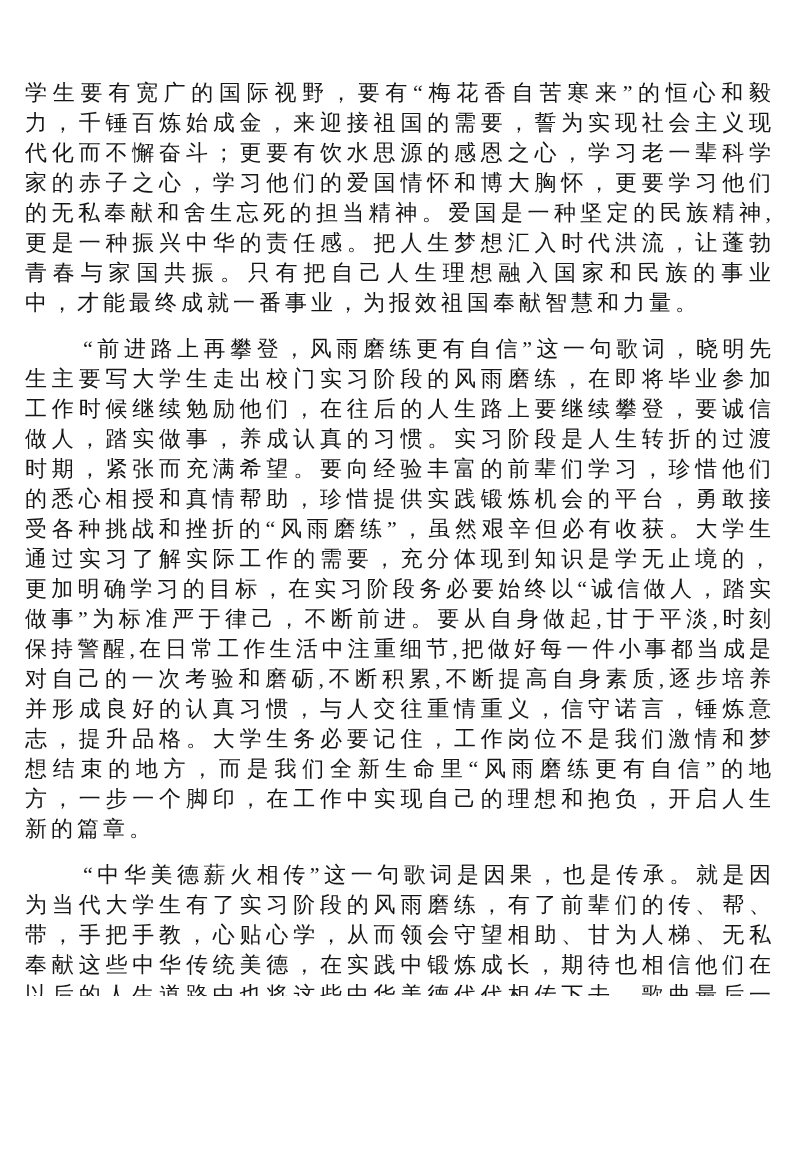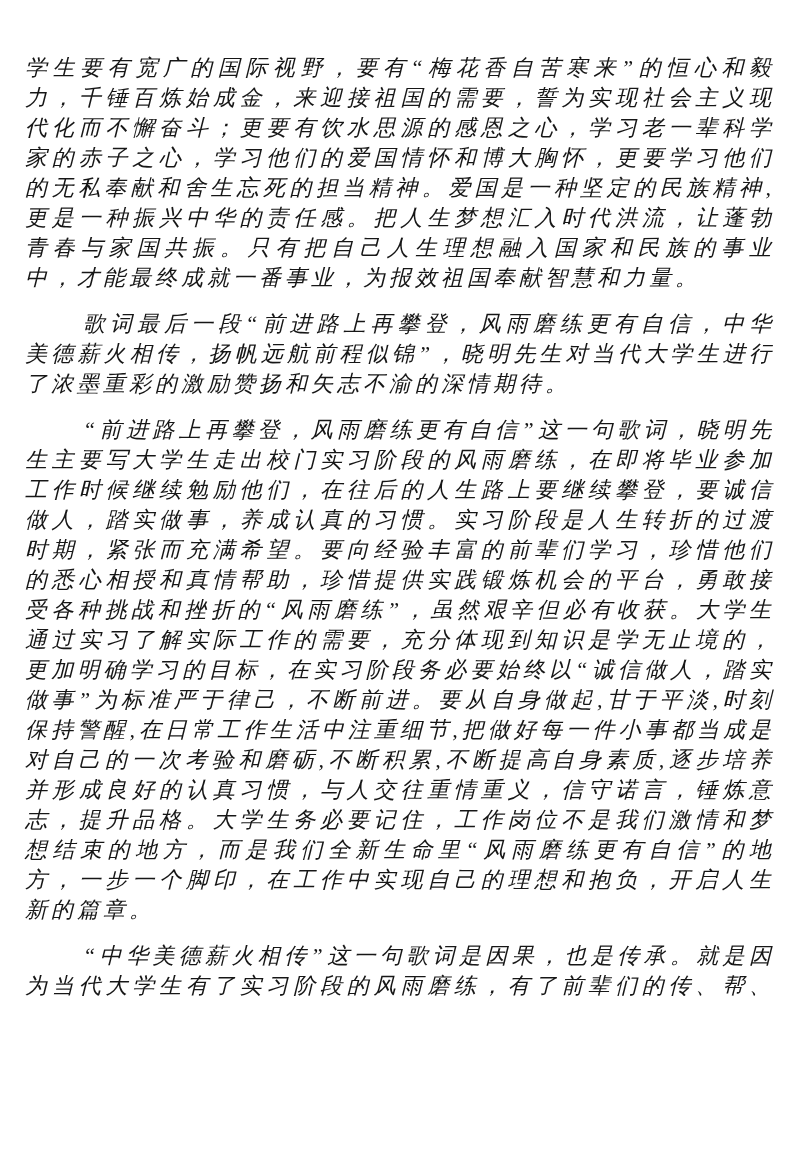--- a/index.html
+++ b/index.html
@@ -7,22 +7,21 @@
     padding: 0;
     background: #ffffff;
   }
   .page {
     position: relative;
     width: 800px;
     height: 996px;
     background: #ffffff;
     overflow: hidden;
     box-sizing: border-box;
-    padding: 53px 25px 0 25px;
-    font-style: italic;
+    padding: 78px 25px 0 25px;
   }
   .para {
     margin: 0 0 16px 0;
     font-family: "Liberation Serif", "DejaVu Serif", serif;
     font-size: 22px;
     line-height: 30px;
     letter-spacing: 4px;
     color: #161616;
     text-align: justify;
     text-justify: inter-ideograph;
@@ -35,17 +34,16 @@
     text-align-last: justify;
     margin-bottom: 0;
   }
 </style>
 </head>
 <body>
 
 <div class="page">
   <div>
     <p class="para">学生要有宽广的国际视野，要有“梅花香自苦寒来”的恒心和毅力，千锤百炼始成金，来迎接祖国的需要，誓为实现社会主义现代化而不懈奋斗；更要有饮水思源的感恩之心，学习老一辈科学家的赤子之心，学习他们的爱国情怀和博大胸怀，更要学习他们的无私奉献和舍生忘死的担当精神。爱国是一种坚定的民族精神,更是一种振兴中华的责任感。把人生梦想汇入时代洪流，让蓬勃青春与家国共振。只有把自己人生理想融入国家和民族的事业中，才能最终成就一番事业，为报效祖国奉献智慧和力量。</p>
-    <p class="para indent">歌词最后一段“前进路上再攀登，风雨磨练更有自信，中华美德薪火相传，扬帆远航前程似锦”，晓明先生对当代大学生进行了浓墨重彩的激励赞扬和矢志不渝的深情期待。</p>
     <p class="para indent">“前进路上再攀登，风雨磨练更有自信”这一句歌词，晓明先生主要写大学生走出校门实习阶段的风雨磨练，在即将毕业参加工作时候继续勉励他们，在往后的人生路上要继续攀登，要诚信做人，踏实做事，养成认真的习惯。实习阶段是人生转折的过渡时期，紧张而充满希望。要向经验丰富的前辈们学习，珍惜他们的悉心相授和真情帮助，珍惜提供实践锻炼机会的平台，勇敢接受各种挑战和挫折的“风雨磨练”，虽然艰辛但必有收获。大学生通过实习了解实际工作的需要，充分体现到知识是学无止境的，更加明确学习的目标，在实习阶段务必要始终以“诚信做人，踏实做事”为标准严于律己，不断前进。要从自身做起,甘于平淡,时刻保持警醒,在日常工作生活中注重细节,把做好每一件小事都当成是对自己的一次考验和磨砺,不断积累,不断提高自身素质,逐步培养并形成良好的认真习惯，与人交往重情重义，信守诺言，锤炼意志，提升品格。大学生务必要记住，工作岗位不是我们激情和梦想结束的地方，而是我们全新生命里“风雨磨练更有自信”的地方，一步一个脚印，在工作中实现自己的理想和抱负，开启人生新的篇章。</p>
     <p class="para indent cut">“中华美德薪火相传”这一句歌词是因果，也是传承。就是因为当代大学生有了实习阶段的风雨磨练，有了前辈们的传、帮、带，手把手教，心贴心学，从而领会守望相助、甘为人梯、无私奉献这些中华传统美德，在实践中锻炼成长，期待也相信他们在以后的人生道路中也将这些中华美德代代相传下去。歌曲最后一句“扬帆远航前程似锦”，晓明先生是热切期待，是深情祝福，是坚定相</p>
   </div>
 </div>
 
 </body></html>

